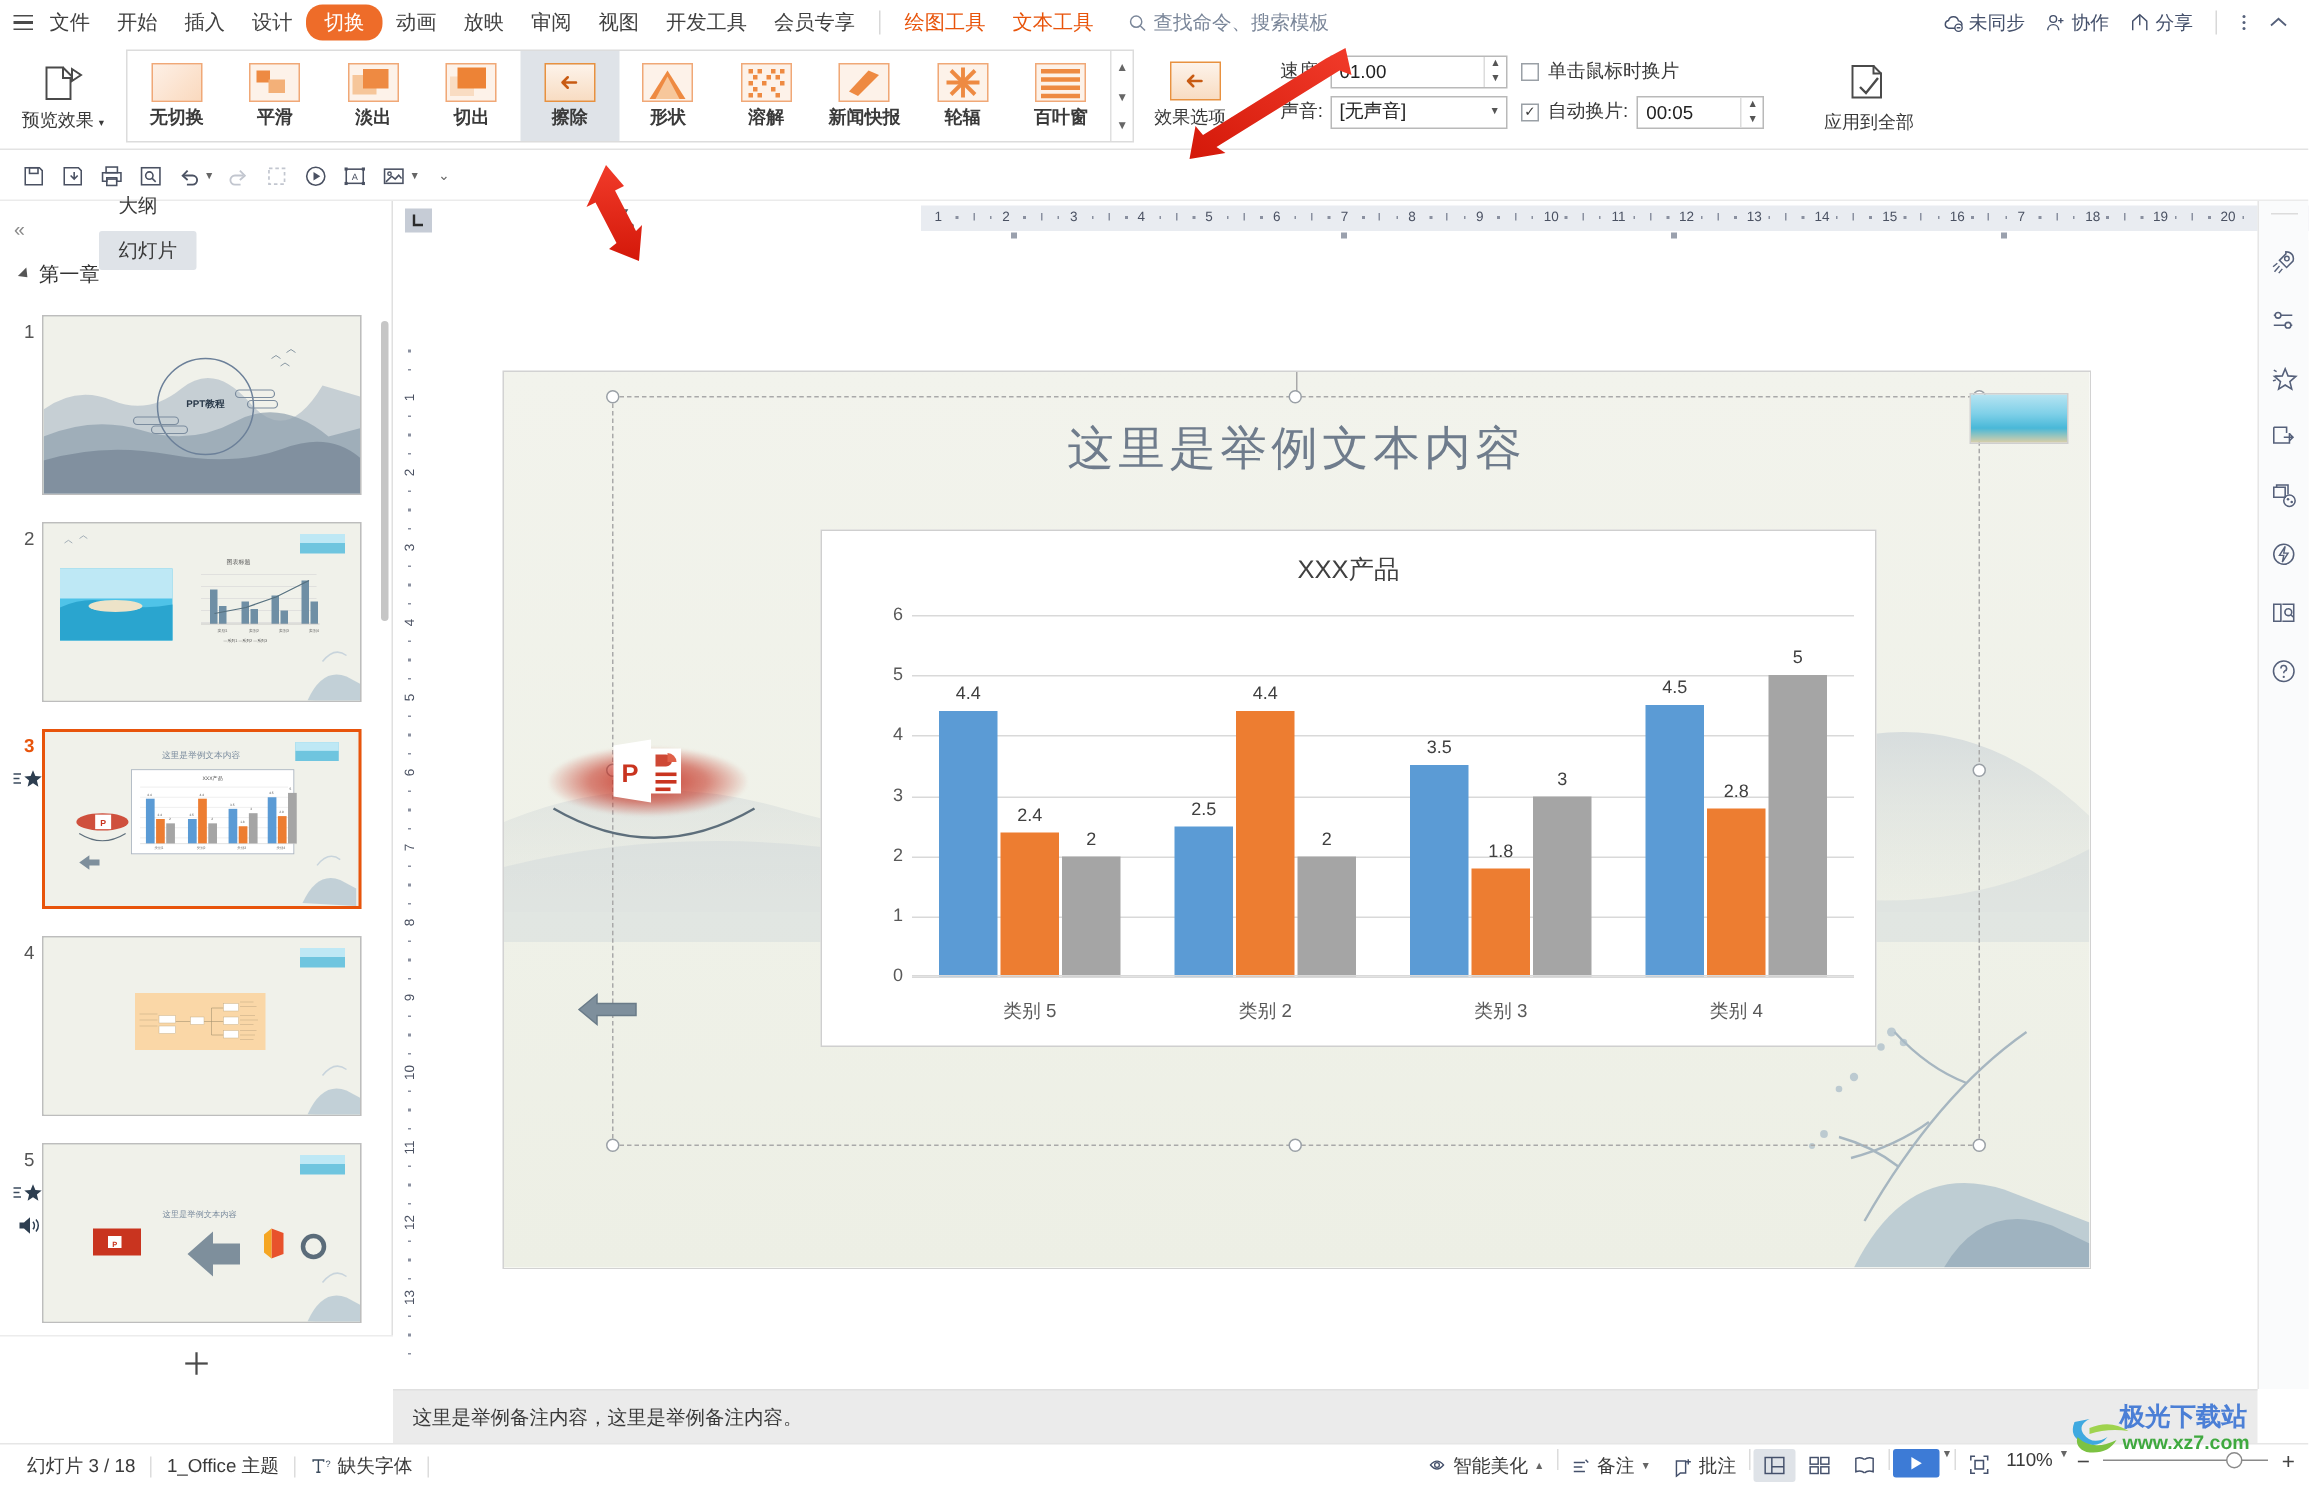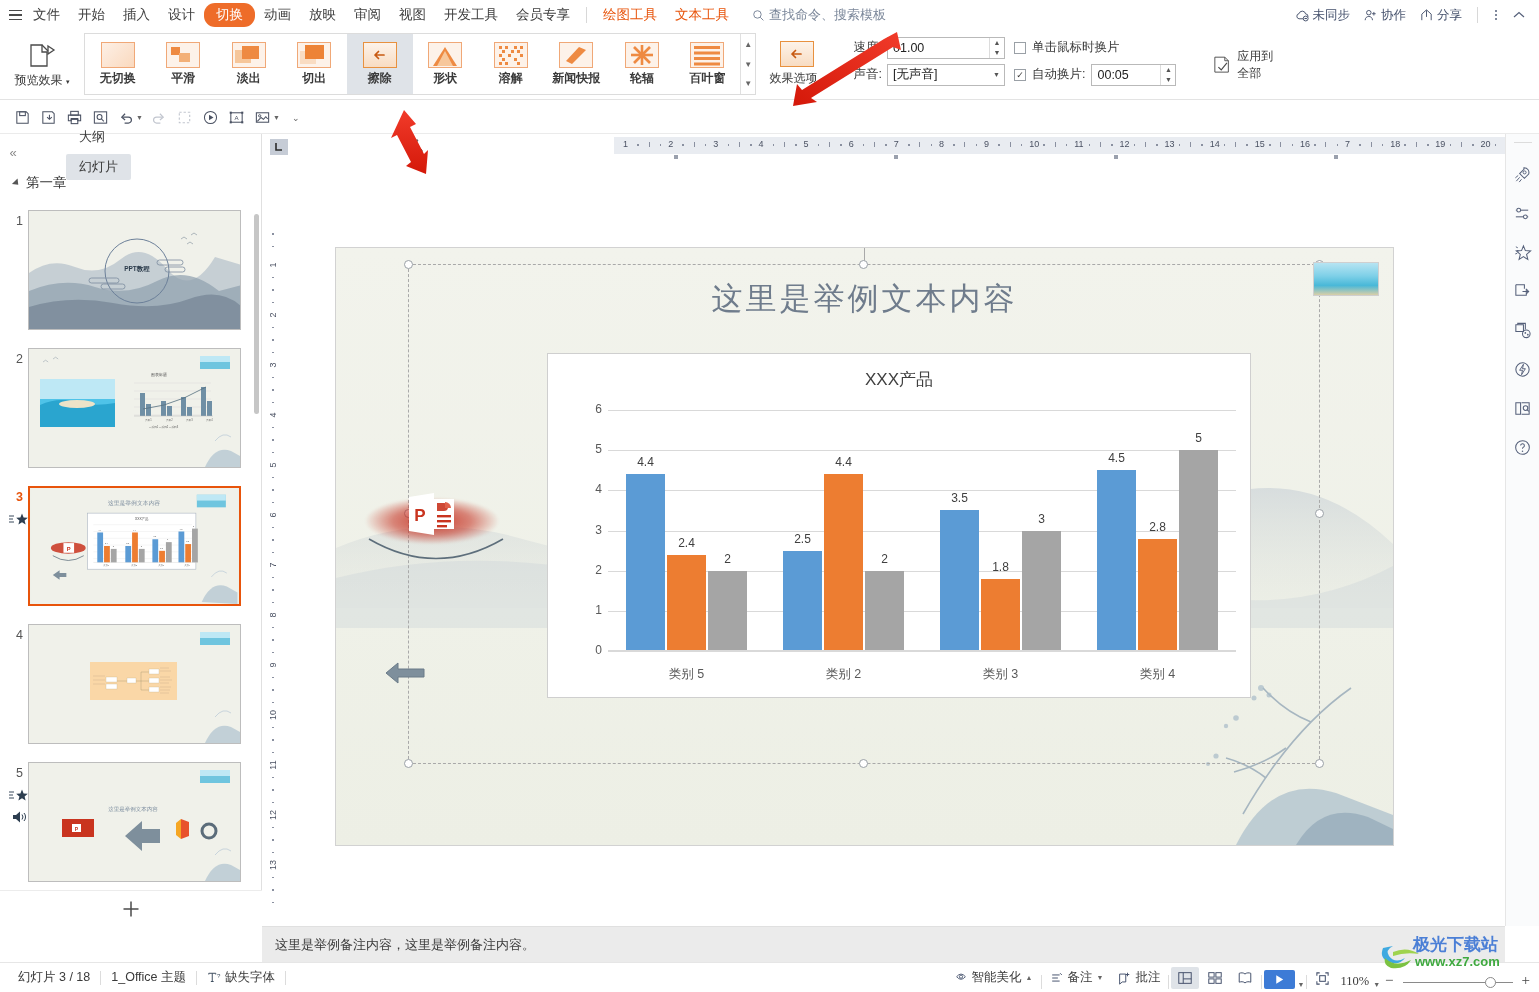--- a/index.html
+++ b/index.html
@@ -68,21 +68,21 @@
   .spin .arrows i{flex:1;display:flex;align-items:center;justify-content:center;font-size:7px;color:#555;cursor:pointer;}
   .selbox { width:118px; height:22px; border:1px solid #b9b9b9; background:#fff;
      display:flex;align-items:center;justify-content:space-between;padding:0 4px 0 5px;font-size:12.5px;color:#222;cursor:pointer;}
   .advgrp { position:absolute; left:1014px; top:4px; width:192px; }
   .chkrow { display:flex; align-items:center; height:27px; gap:6px; font-size:12.5px; color:#3a3a3a; }
   .chk { width:12px;height:12px;border:1px solid #9aa0a6;background:#fff;display:inline-flex;
      align-items:center;justify-content:center;font-size:9px;color:#3a3a3a;cursor:pointer;}
   .spin.sm { width:85px; }
   .spin.sm input { width:58px; }
   .applyall { position:absolute; left:1212px; top:4px; width:68px; height:62px;
-     display:flex;align-items:center;justify-content:center;gap:4px;cursor:pointer;}
+     display:flex;flex-direction:column;align-items:center;justify-content:center;gap:4px;cursor:pointer;}
   .applyall .lbl{font-size:12px;color:#3a3a3a;}
 
   
   .qat { position:absolute; top:102px; left:0; width:1539px; height:32px;
      background:#fff; display:flex; align-items:center; gap:2px; padding-left:10px;
      border-bottom:1px solid #ebebeb;}
   .qbtn { width:24px;height:24px;display:flex;align-items:center;justify-content:center;cursor:pointer;border-radius:3px;}
   .qcaret{font-size:7px;color:#666;margin-left:-4px;margin-right:2px;cursor:pointer;}
 
   
@@ -180,21 +180,21 @@
   
   .notes { position:absolute; left:262px; bottom:30px; width:1243px; height:36px;
      background:#ebebeb; display:flex; align-items:center; padding-left:13px;
      font-size:13px; color:#3a3a3a; border-top:1px solid #e0e0e0;}
   .statusbar { position:absolute; left:0; bottom:0; width:1539px; height:30px;
      background:#fff; border-top:1px solid #e6e6e6; display:flex; align-items:center;
      font-size:12.5px; color:#3a3a3a; }
   .sb-left{display:flex;align-items:center;gap:0;padding-left:8px;}
   .sb-item{padding:0 10px;cursor:pointer;white-space:nowrap;}
   .sb-sep{width:1px;height:14px;background:#dcdcdc;}
-  .sb-right{position:absolute;right:6px;display:flex;align-items:flex-end;gap:2px;font-family:Liberation Serif, serif;}
+  .sb-right{position:absolute;right:6px;display:flex;align-items:flex-start;gap:2px;}
   .sb-btn{display:flex;align-items:center;gap:4px;padding:3px 6px;cursor:pointer;border-radius:2px;}
   .sb-btn.act{background:#dfe3e8;}
   .zoomslider{position:relative;width:110px;height:14px;display:flex;align-items:center;margin:0 4px;}
   .zoomtrack{position:absolute;left:0;right:0;height:1px;background:#8a8a8a;}
   .zoomknob{position:absolute;left:82px;width:11px;height:11px;border:1px solid #8a8a8a;border-radius:50%;background:#fff;cursor:pointer;}
   .watermark{position:absolute;right:4px;bottom:16px;width:156px;height:48px;pointer-events:none;}
 </style>
 </head>
 <body>
 

